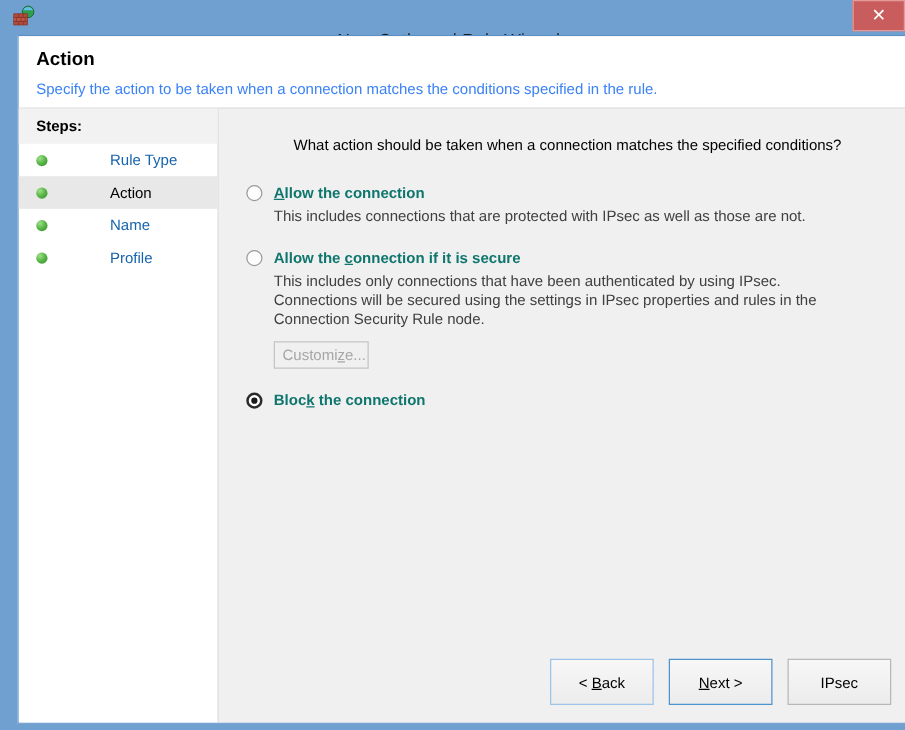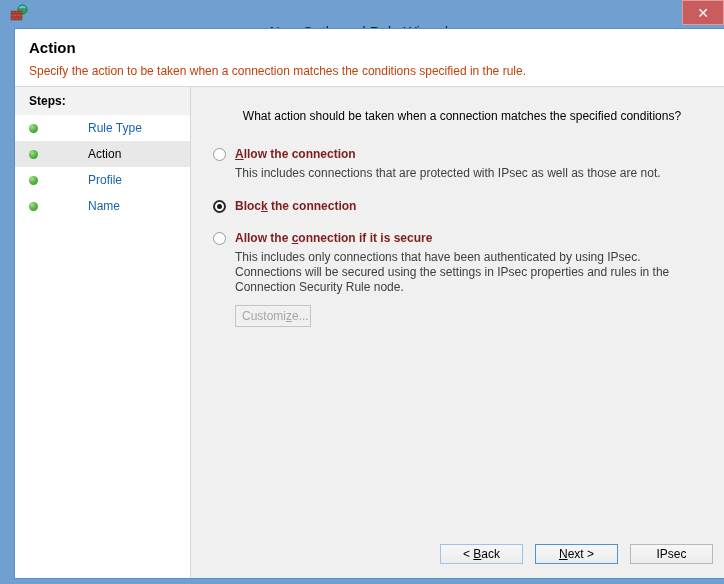--- a/index.html
+++ b/index.html
@@ -94,34 +94,34 @@
     box-sizing: border-box;
   }
   #page-title {
     font-size: 15px;
     font-weight: bold;
     color: #000000;
     margin: 0 0 8px 0;
   }
   #page-subtitle {
     font-size: 12px;
-    color: #c2410c;
+    color: #3b82f6;
     margin: 0;
   }
 
   
   #content-split {
     flex: 1;
     display: flex;
     min-height: 0;
   }
 
   
   #sidebar {
-    width: 176px;
+    width: 160px;
     background: #ffffff;
     border-right: 1px solid #d7d7d7;
     box-sizing: border-box;
     padding-top: 0;
     flex-shrink: 0;
   }
   #steps-header {
     font-weight: bold;
     font-size: 12px;
     background: #f2f2f2;
@@ -200,21 +200,21 @@
     left: 2px;
     top: 2px;
     width: 5px;
     height: 5px;
     border-radius: 50%;
     background: #1a1a1a;
   }
   .option-title {
     font-weight: bold;
     font-size: 12px;
-    color: #7f1d1d;
+    color: #0f766e;
     line-height: 14px;
   }
   .option-desc {
     font-size: 12px;
     color: #404040;
     margin: 5px 0 0 22px;
     max-width: 452px;
     line-height: 15px;
   }
   .accel {
@@ -242,21 +242,21 @@
     left: 0;
     right: 0;
     bottom: 14px;
     display: flex;
     justify-content: flex-end;
     padding-right: 18px;
     gap: 12px;
   }
   .dlg-button {
     width: 83px;
-    height: 20px;
+    height: 37px;
     font-size: 12px;
     font-family: "Liberation Sans", sans-serif;
     background: linear-gradient(180deg, #f7f7f7 0%, #ececec 100%);
     border: 1px solid #b8b8b8;
     box-sizing: border-box;
     cursor: pointer;
     color: #000000;
   }
   .dlg-button.focus-ring {
     border: 1px solid #9dc4e8;
@@ -310,58 +310,58 @@
         <div class="step-item">
           <span class="step-bullet"></span>
           <span class="step-label">Rule Type</span>
         </div>
         <div class="step-item current">
           <span class="step-bullet"></span>
           <span class="step-label">Action</span>
         </div>
         <div class="step-item">
           <span class="step-bullet"></span>
-          <span class="step-label">Profile</span>
+          <span class="step-label">Name</span>
         </div>
         <div class="step-item">
           <span class="step-bullet"></span>
-          <span class="step-label">Name</span>
+          <span class="step-label">Profile</span>
         </div>
       </div>
 
       <div id="main-pane">
 
         <p id="question">What action should be taken when a connection matches the specified conditions?</p>
 
         <div class="option-block">
           <div class="option-row">
             <span class="radio"></span>
             <span class="option-title"><span></span><span class="accel">A</span><span>llow the connection</span></span>
           </div>
           <div class="option-desc">This includes connections that are protected with IPsec as well as those are not.</div>
-        </div>
-
-        <div class="option-block">
-          <div class="option-row">
-            <span class="radio checked"></span>
-            <span class="option-title"><span>Bloc</span><span class="accel">k</span><span> the connection</span></span>
-          </div>
         </div>
 
         <div class="option-block">
           <div class="option-row">
             <span class="radio"></span>
             <span class="option-title"><span>Allow the </span><span class="accel">c</span><span>onnection if it is secure</span></span>
           </div>
           <div class="option-desc">This includes only connections that have been authenticated by using IPsec.  Connections will be secured using the settings in IPsec properties and rules in the Connection Security Rule node.</div>
           <div class="customize-wrap">
             <button id="customize-button" disabled=""><span>Customi</span><span class="accel">z</span><span>e...</span></button>
           </div>
         </div>
 
+        <div class="option-block">
+          <div class="option-row">
+            <span class="radio checked"></span>
+            <span class="option-title"><span>Bloc</span><span class="accel">k</span><span> the connection</span></span>
+          </div>
+        </div>
+
         <div id="footer">
           <button class="dlg-button focus-ring"><span>&lt; </span><span class="accel">B</span><span>ack</span></button>
           <button class="dlg-button default-btn"><span></span><span class="accel">N</span><span>ext &gt;</span></button>
           <button class="dlg-button"><span>IPsec</span></button>
         </div>
 
       </div>
     </div>
   </div>
 </div>

